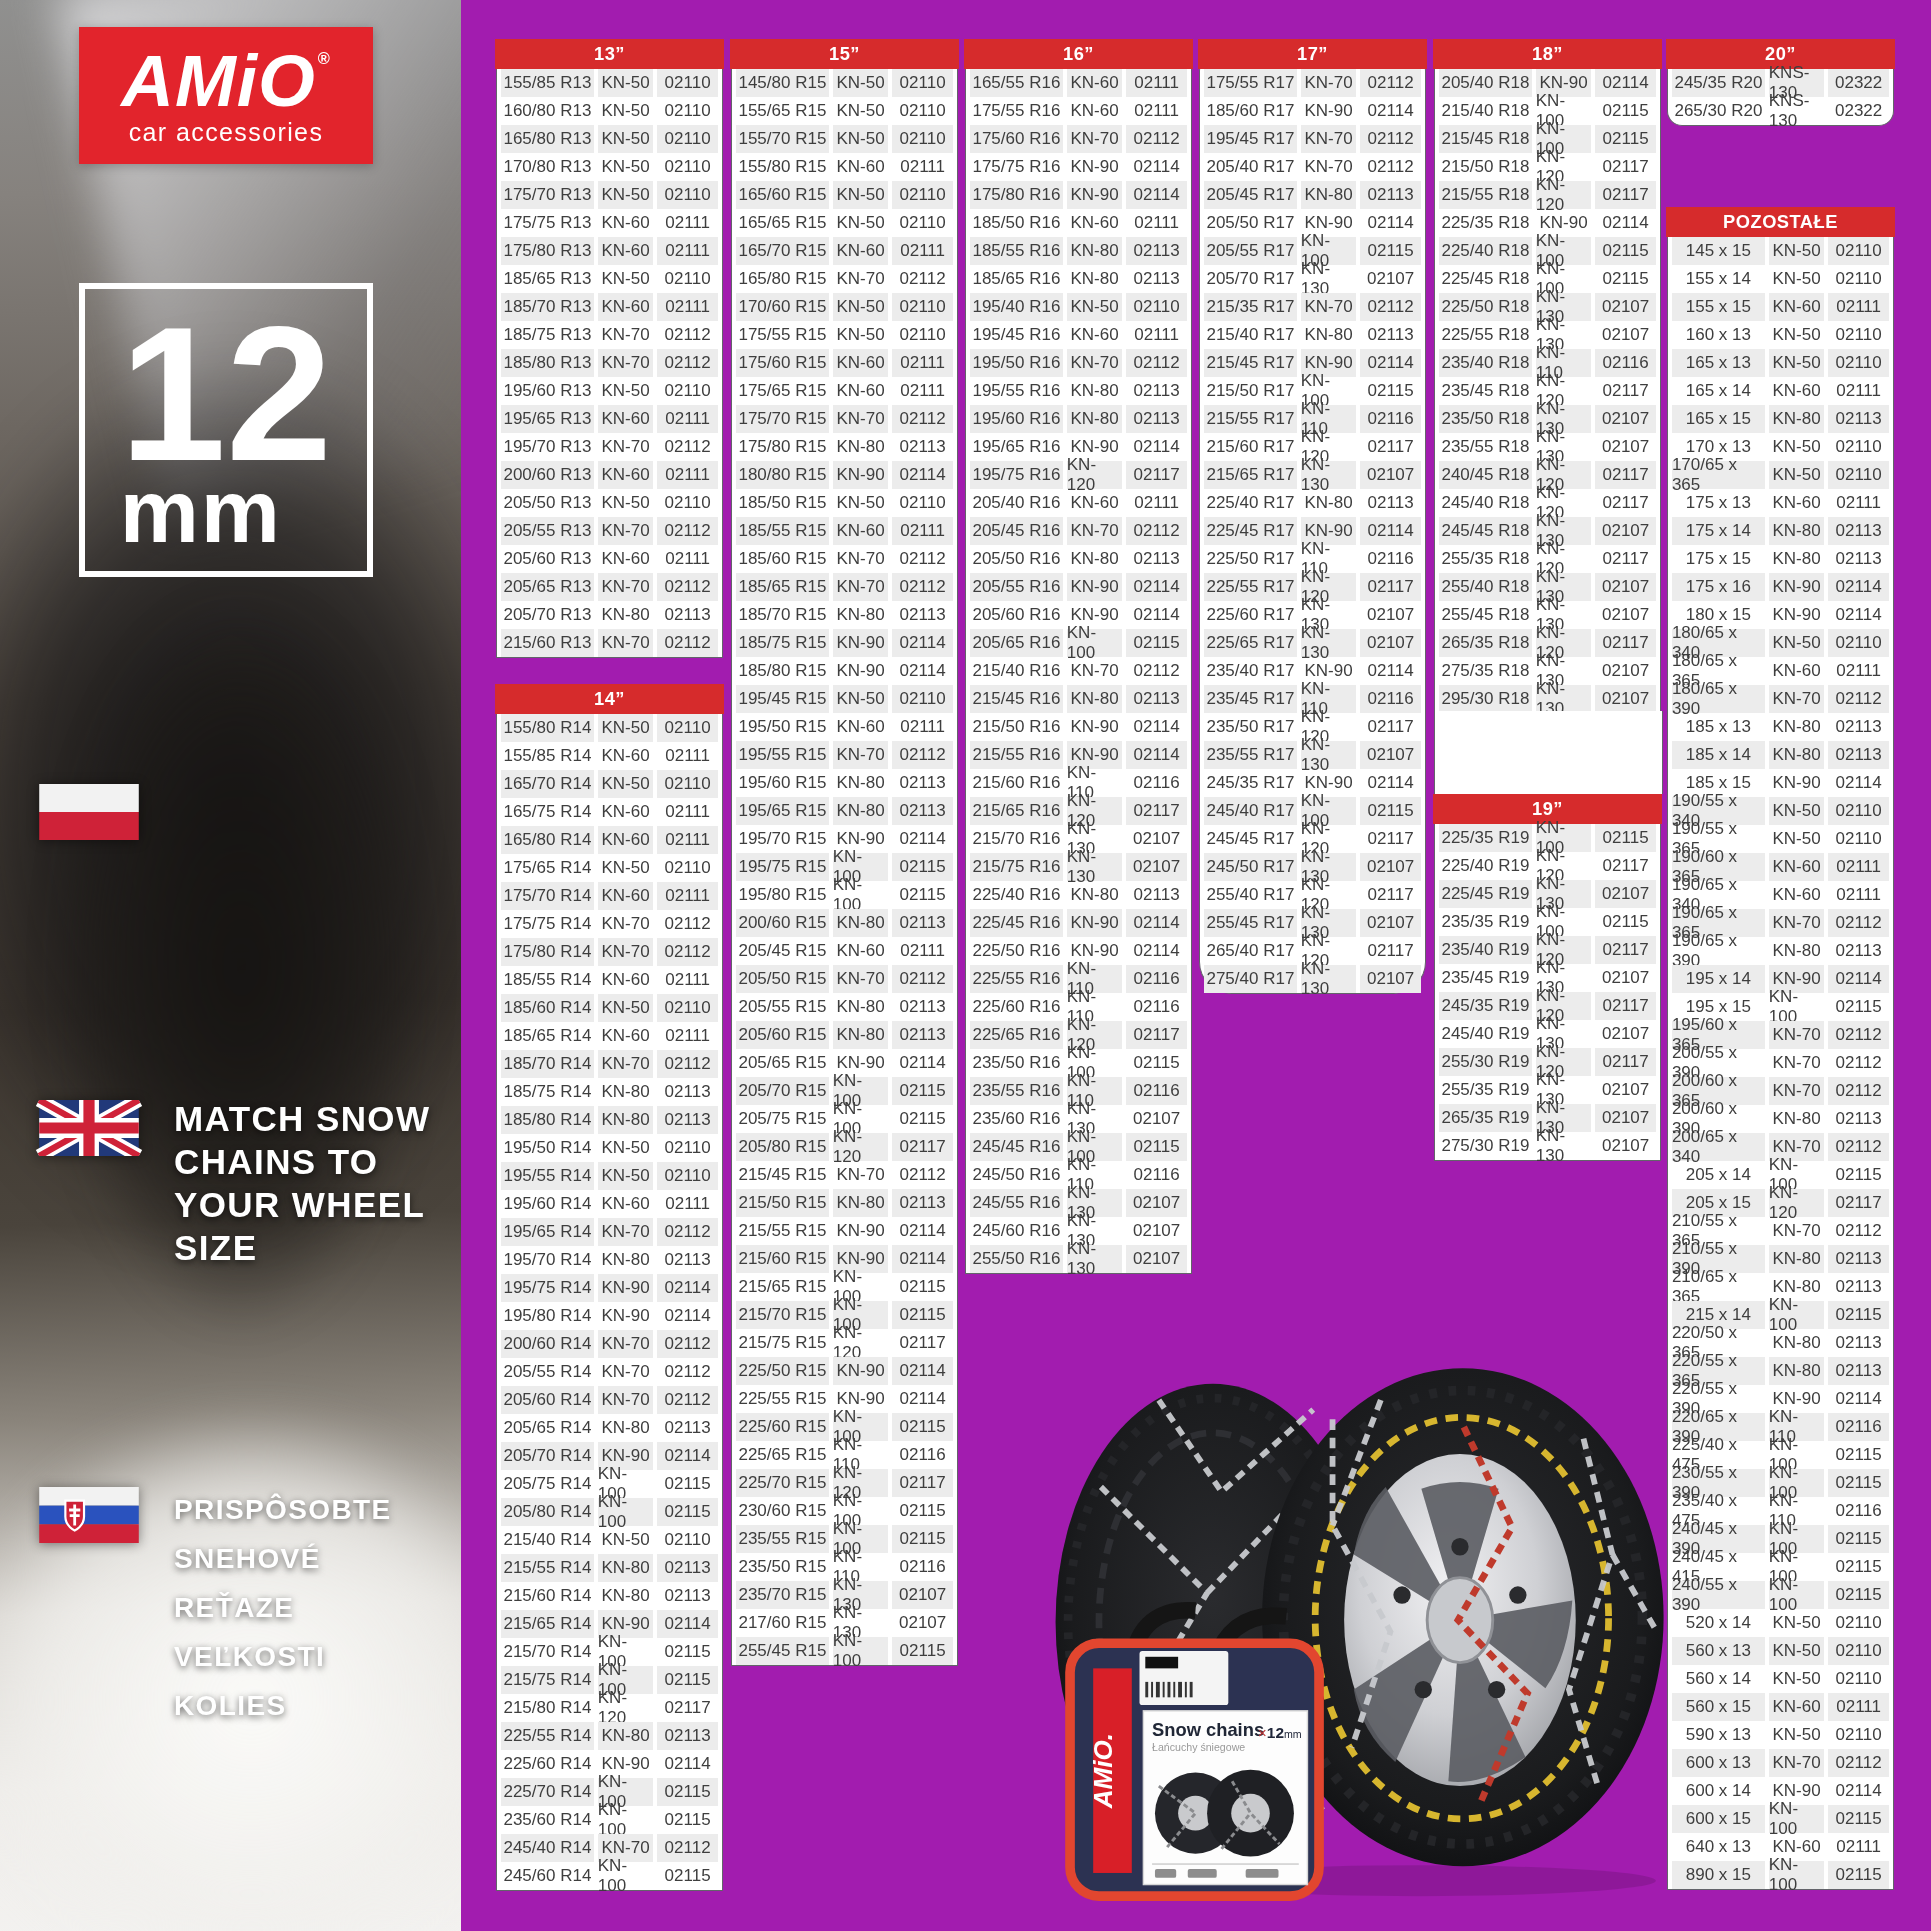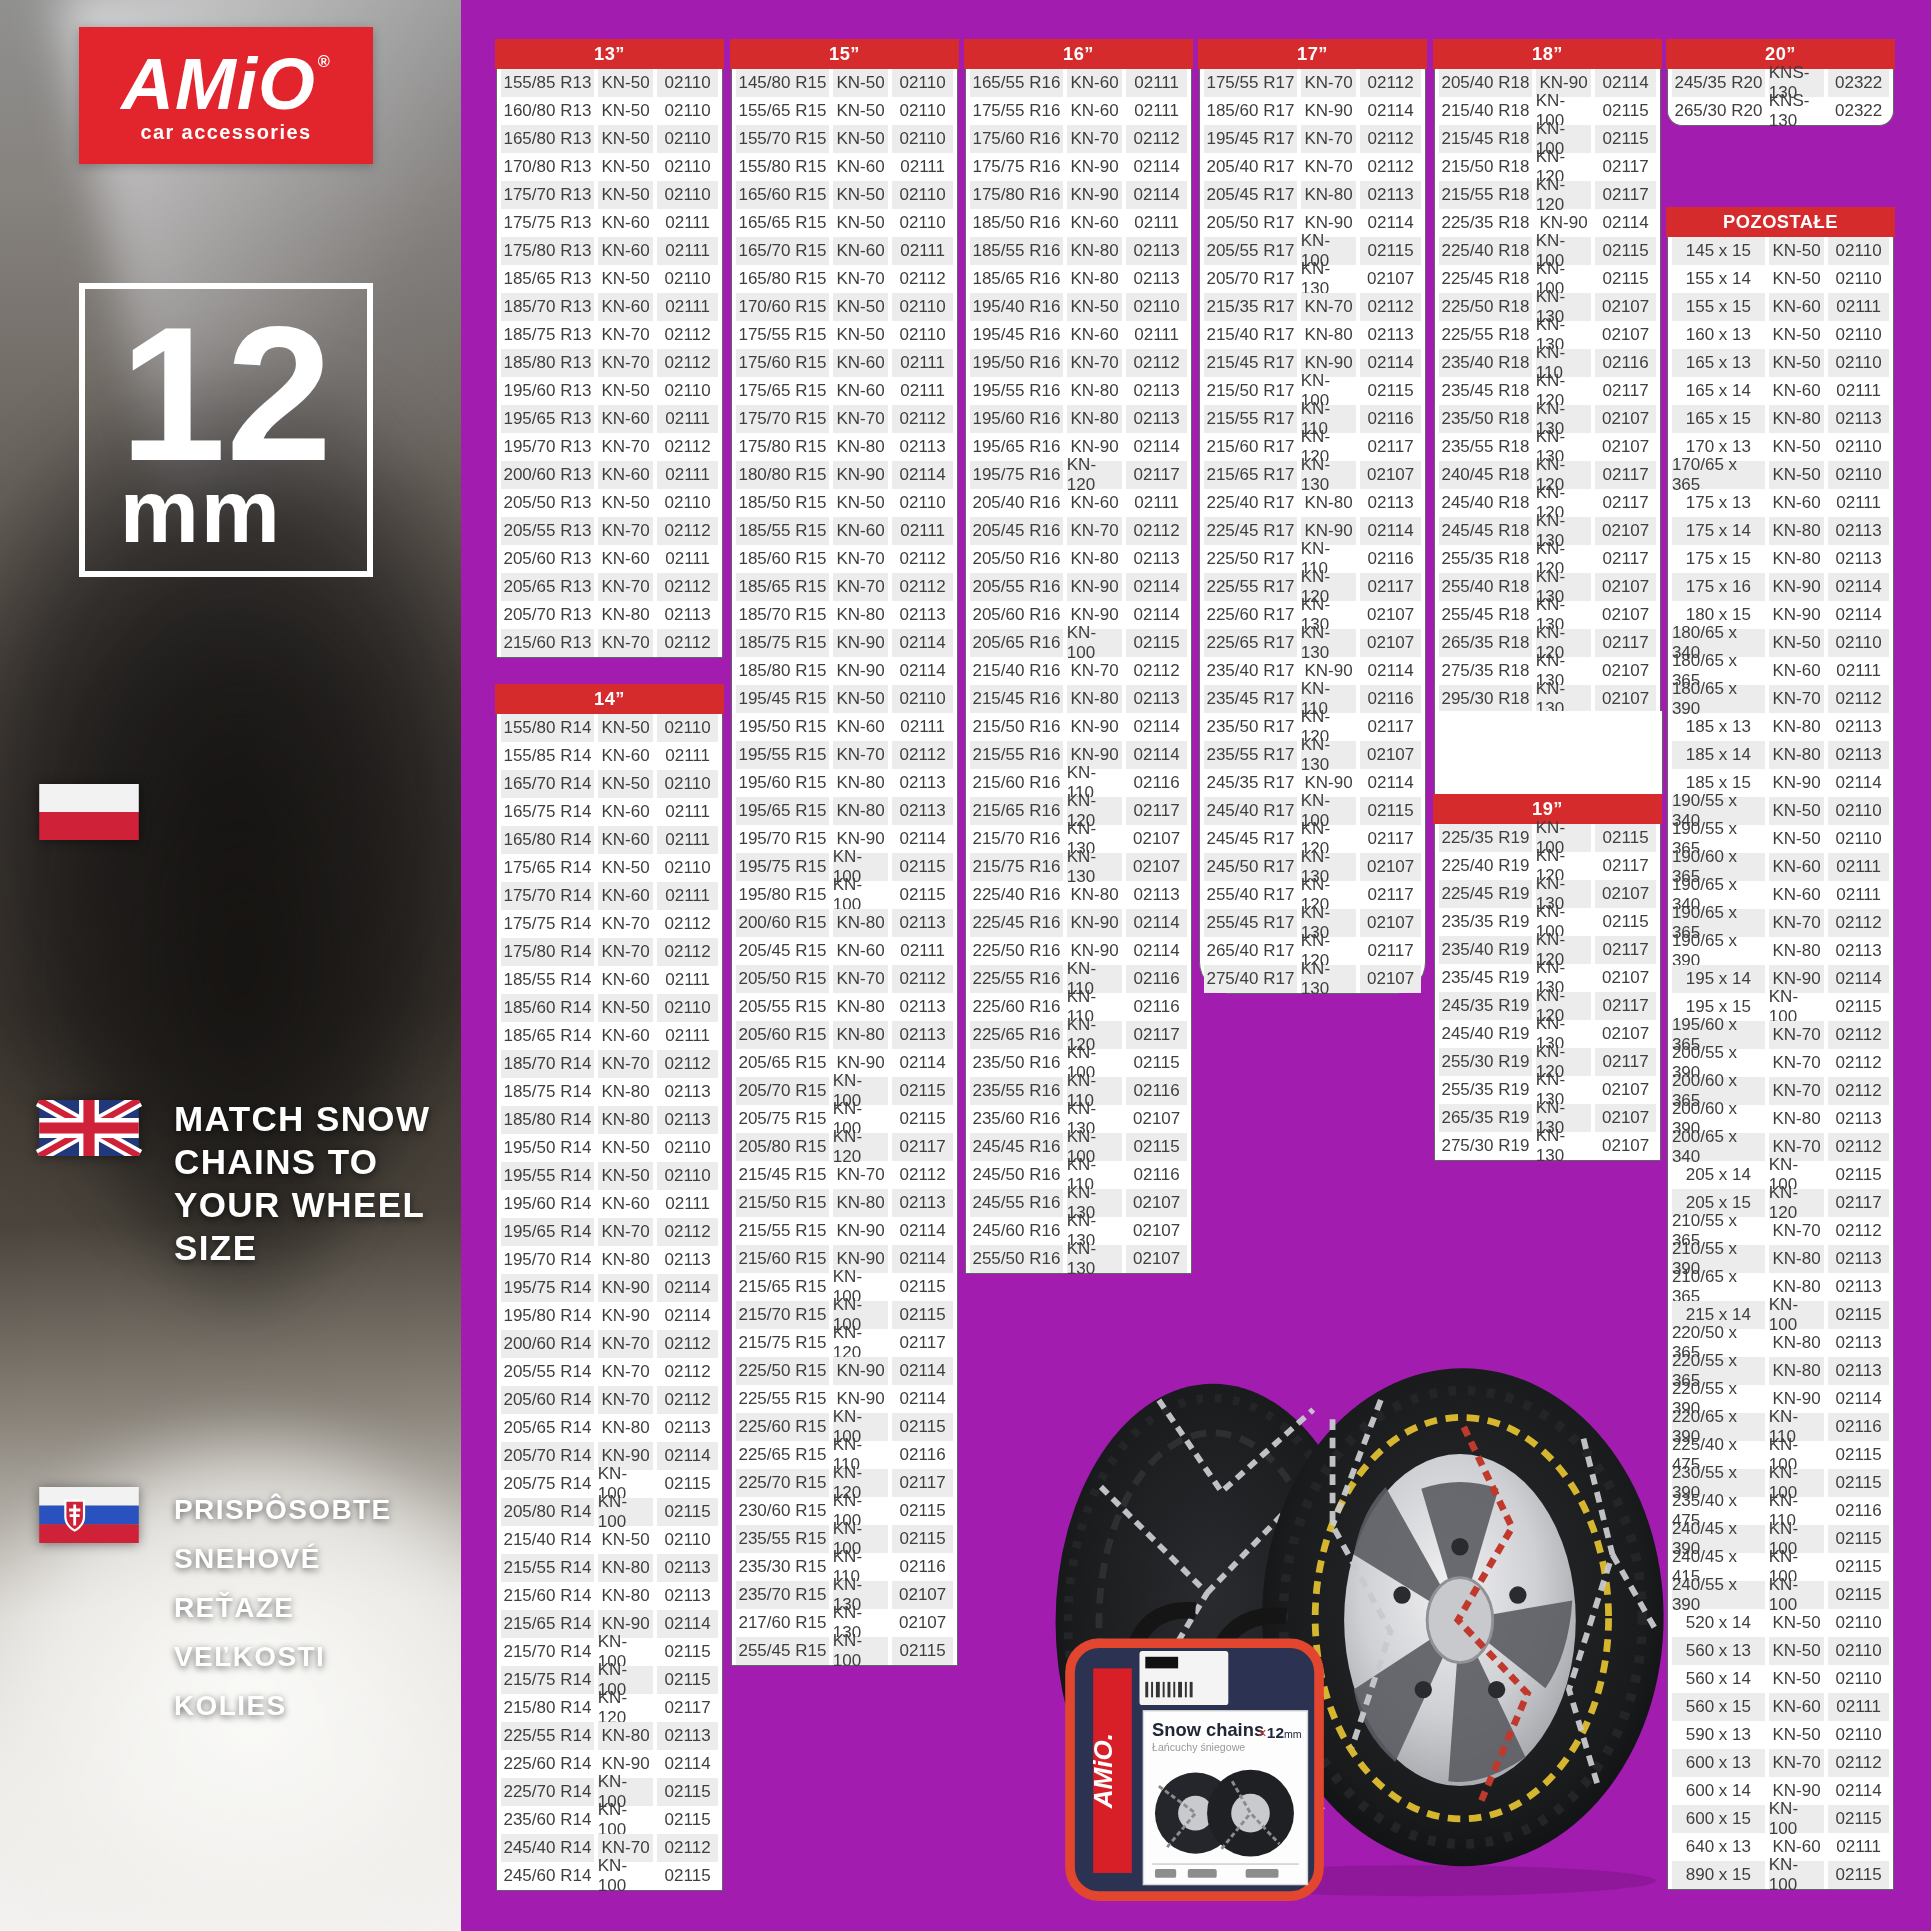--- a/index.html
+++ b/index.html
@@ -24,21 +24,21 @@
     filter:blur(19.3px);}
   .ph-snow{position:absolute;left:-48px;bottom:-58px;width:599px;height:579px;
     background:radial-gradient(closest-side,rgba(251,251,249,.98),rgba(241,240,237,.75) 70%,transparent 100%);
     filter:blur(23px);}
 
   .logo-box{position:absolute;left:79px;top:27px;width:294px;height:137px;background:var(--logo-red);
     display:flex;flex-direction:column;align-items:center;justify-content:center;color:#fff;
     box-shadow:0 1.9px 9.7px rgba(0,0,0,.25);}
   .logo-word{font-style:italic;font-weight:700;font-size:73px;line-height:1;letter-spacing:1px;display:flex;align-items:flex-start;}
   .logo-reg{font-size:16.4px;font-style:normal;margin-top:5.8px;margin-left:1.9px;}
-  .logo-sub{font-size:20px;font-weight:700;letter-spacing:1.4px;margin-top:1px;}
+  .logo-sub{font-size:25px;font-weight:400;letter-spacing:1.4px;margin-top:1px;}
 
   .mm-box{position:absolute;left:79px;top:283px;width:294px;height:294px;border:6.8px solid #fff;box-sizing:border-box;
     display:flex;align-items:center;justify-content:center;color:#fff;}
   .mm-wrap{display:flex;flex-direction:column;align-items:flex-start;}
   .mm-num{font-size:191px;font-weight:700;line-height:.85;}
   .mm-unit{font-size:89px;font-weight:700;line-height:.8;letter-spacing:1.9px;}
 
   .flag{position:absolute;left:35px;width:108px;height:56px;filter:drop-shadow(0 1.9px 5.8px rgba(0,0,0,.45));}
   .flag-pl{top:784px;}
   .flag-uk{top:1100px;}
@@ -713,21 +713,21 @@
           <div class="tcell c0">230/60 R15</div>
           <div class="tcell c1">KN-100</div>
           <div class="tcell c2">02115</div>
         </div>
         <div class="trow">
           <div class="tcell c0">235/55 R15</div>
           <div class="tcell c1">KN-100</div>
           <div class="tcell c2">02115</div>
         </div>
         <div class="trow">
-          <div class="tcell c0">235/30 R15</div>
+          <div class="tcell c0">235/50 R15</div>
           <div class="tcell c1">KN-110</div>
           <div class="tcell c2">02116</div>
         </div>
         <div class="trow">
           <div class="tcell c0">235/70 R15</div>
           <div class="tcell c1">KN-130</div>
           <div class="tcell c2">02107</div>
         </div>
         <div class="trow">
           <div class="tcell c0">217/60 R15</div>

